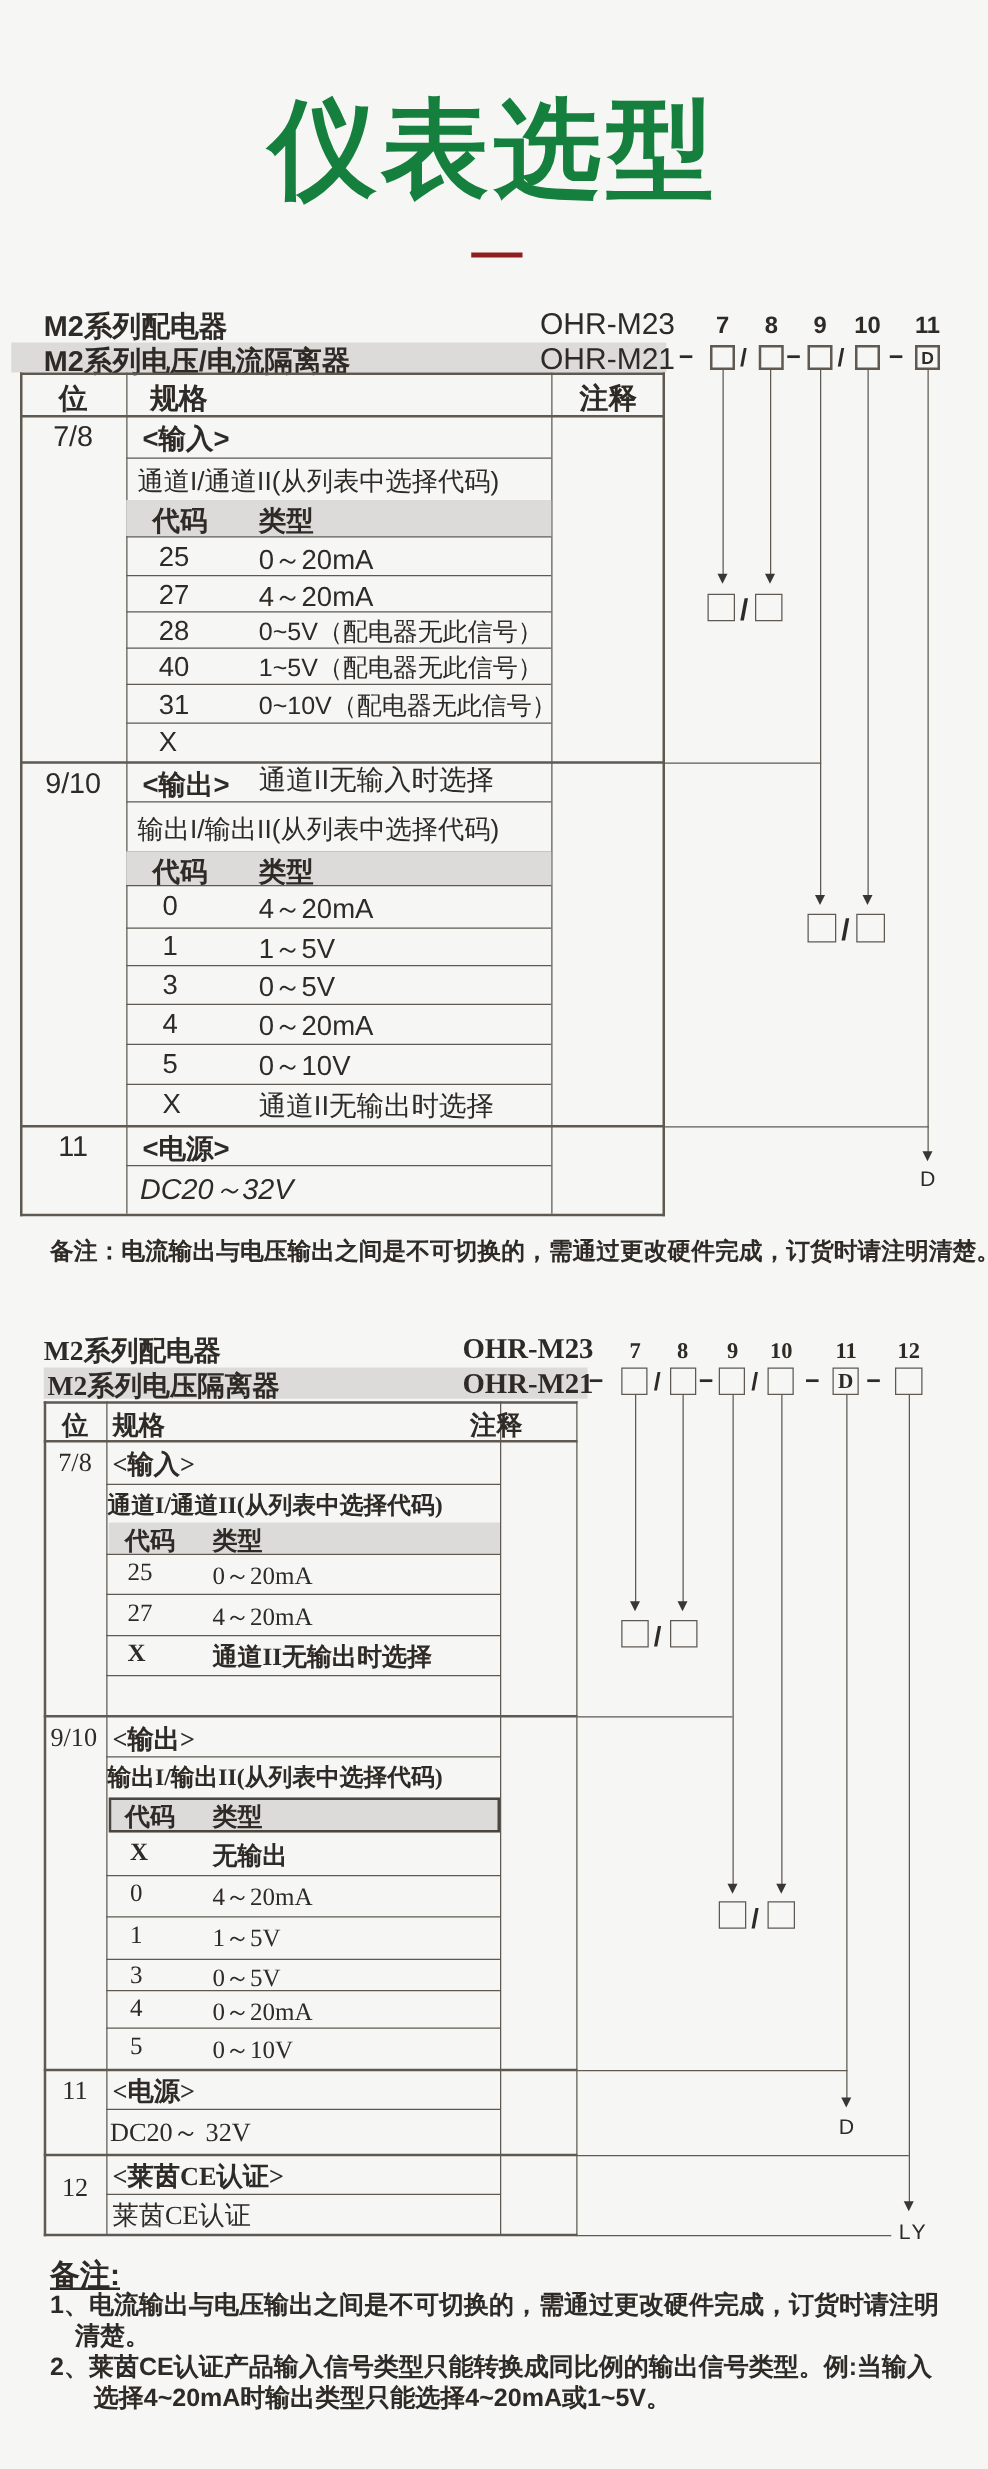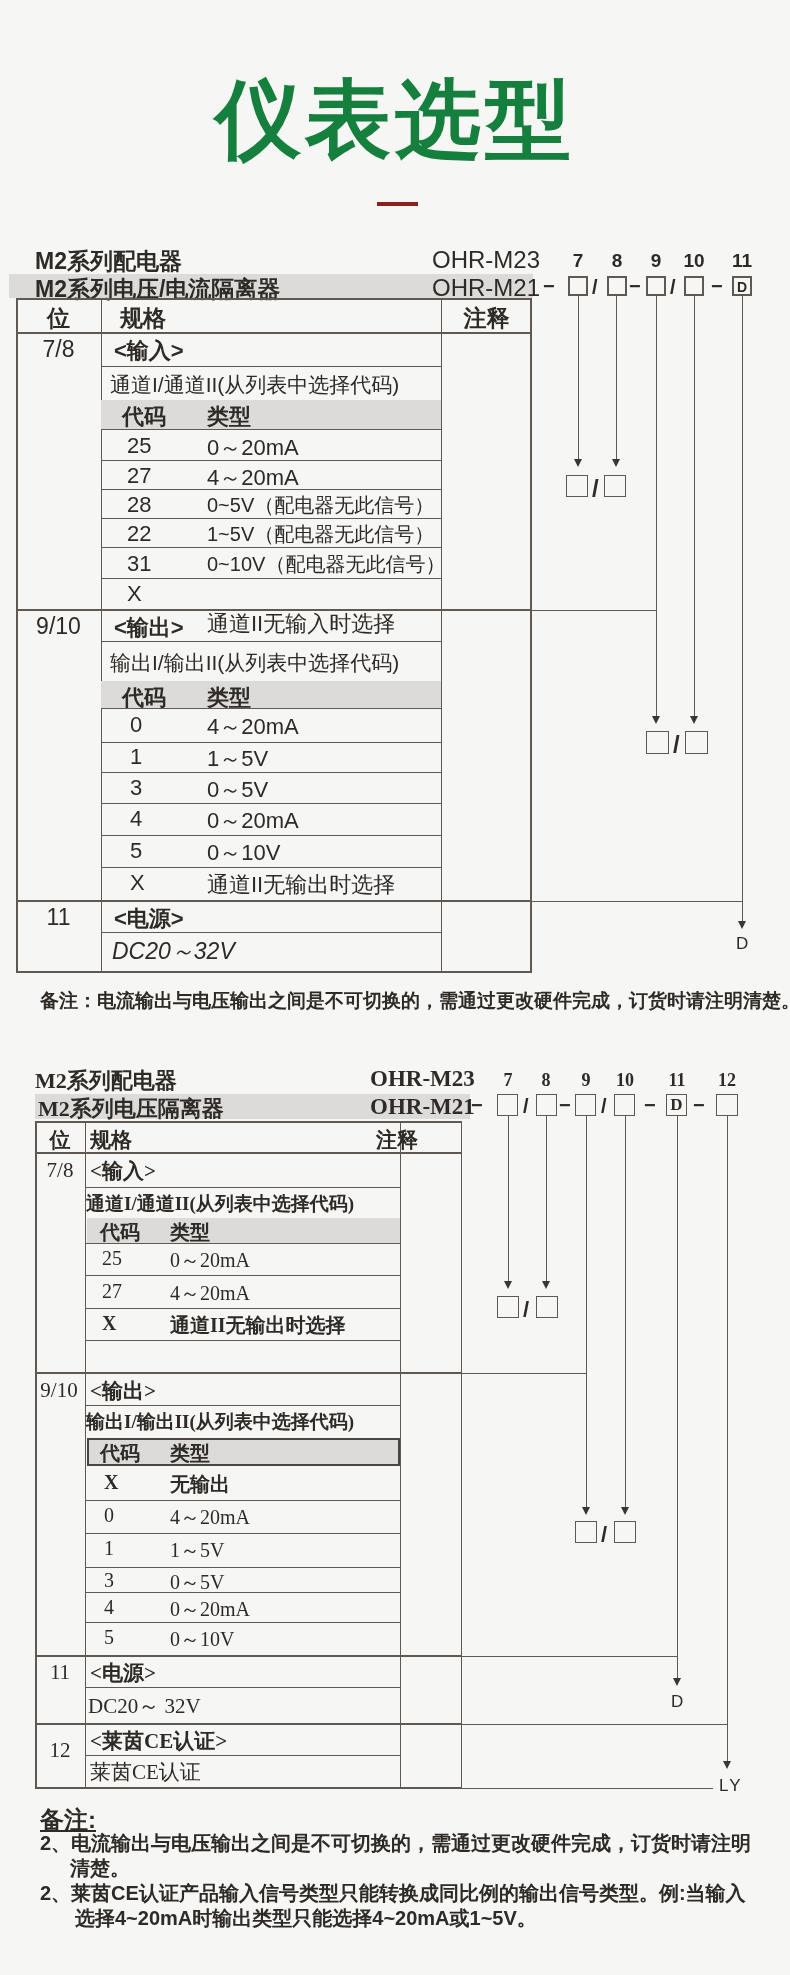--- a/index.html
+++ b/index.html
@@ -74,21 +74,21 @@
 <div class="ln" style="left:101px;top:429px;width:340px;height:1px;"></div>
 <div class="abs lbl" style="left:127px;top:433px;font-size:22px;">25</div>
 <div class="abs lbl" style="left:207px;top:433px;font-size:22px;">0～20mA</div>
 <div class="ln" style="left:101px;top:460px;width:340px;height:1px;"></div>
 <div class="abs lbl" style="left:127px;top:463px;font-size:22px;">27</div>
 <div class="abs lbl" style="left:207px;top:463px;font-size:22px;">4～20mA</div>
 <div class="ln" style="left:101px;top:489px;width:340px;height:1px;"></div>
 <div class="abs lbl" style="left:127px;top:492px;font-size:22px;">28</div>
 <div class="abs lbl" style="left:207px;top:492px;font-size:20px;">0~5V（配电器无此信号）</div>
 <div class="ln" style="left:101px;top:518px;width:340px;height:1px;"></div>
-<div class="abs lbl" style="left:127px;top:521px;font-size:22px;">22</div>
+<div class="abs lbl" style="left:127px;top:521px;font-size:22px;">40</div>
 <div class="abs lbl" style="left:207px;top:521px;font-size:20px;">1~5V（配电器无此信号）</div>
 <div class="ln" style="left:101px;top:547px;width:340px;height:1px;"></div>
 <div class="abs lbl" style="left:127px;top:551px;font-size:22px;">31</div>
 <div class="abs lbl" style="left:207px;top:551px;font-size:20px;">0~10V（配电器无此信号）</div>
 <div class="ln" style="left:101px;top:578px;width:340px;height:1px;"></div>
 <div class="abs lbl" style="left:127px;top:581px;font-size:22px;">X</div>
 <div class="abs lbl" style="left:207px;top:609px;font-size:22px;">通道II无输入时选择</div>
 
 <div class="ln" style="left:16px;top:609px;width:516px;height:2px;"></div>
 <div class="ln" style="left:532px;top:610px;width:125px;height:1px;"></div>
@@ -269,16 +269,16 @@
 <div class="codebox thin" style="left:497px;top:1296px;width:22px;height:22px;"></div>
 <div class="sep" style="left:523px;top:1297px;font-size:22px;">/</div>
 <div class="codebox thin" style="left:536px;top:1296px;width:22px;height:22px;"></div>
 <div class="codebox thin" style="left:575px;top:1521px;width:22px;height:22px;"></div>
 <div class="sep" style="left:601px;top:1522px;font-size:22px;">/</div>
 <div class="codebox thin" style="left:614px;top:1521px;width:22px;height:22px;"></div>
 <div class="abs lbl" style="left:671px;top:1692px;font-size:17px;font-weight:500;">D</div>
 <div class="abs lbl" style="left:719px;top:1776px;font-size:17px;font-weight:500;letter-spacing:2px;">LY</div>
 
 <div class="abs lbl bold" style="left:40px;top:1804px;font-size:24px;text-decoration:underline;">备注:</div>
-<div class="abs lbl bold" style="left:40px;top:1830px;font-size:20px;">2、电流输出与电压输出之间是不可切换的，需通过更改硬件完成，订货时请注明</div>
-<div class="abs lbl bold" style="left:70px;top:1855px;font-size:20px;">清楚。</div>
+<div class="abs lbl bold" style="left:40px;top:1830px;font-size:20px;">1、电流输出与电压输出之间是不可切换的，需通过更改硬件完成，订货时请注明</div>
+<div class="abs lbl bold" style="left:60px;top:1855px;font-size:20px;">清楚。</div>
 <div class="abs lbl bold" style="left:40px;top:1880px;font-size:20px;">2、莱茵CE认证产品输入信号类型只能转换成同比例的输出信号类型。例:当输入</div>
 <div class="abs lbl bold" style="left:75px;top:1905px;font-size:20px;">选择4~20mA时输出类型只能选择4~20mA或1~5V。</div>
 
 </body></html>

